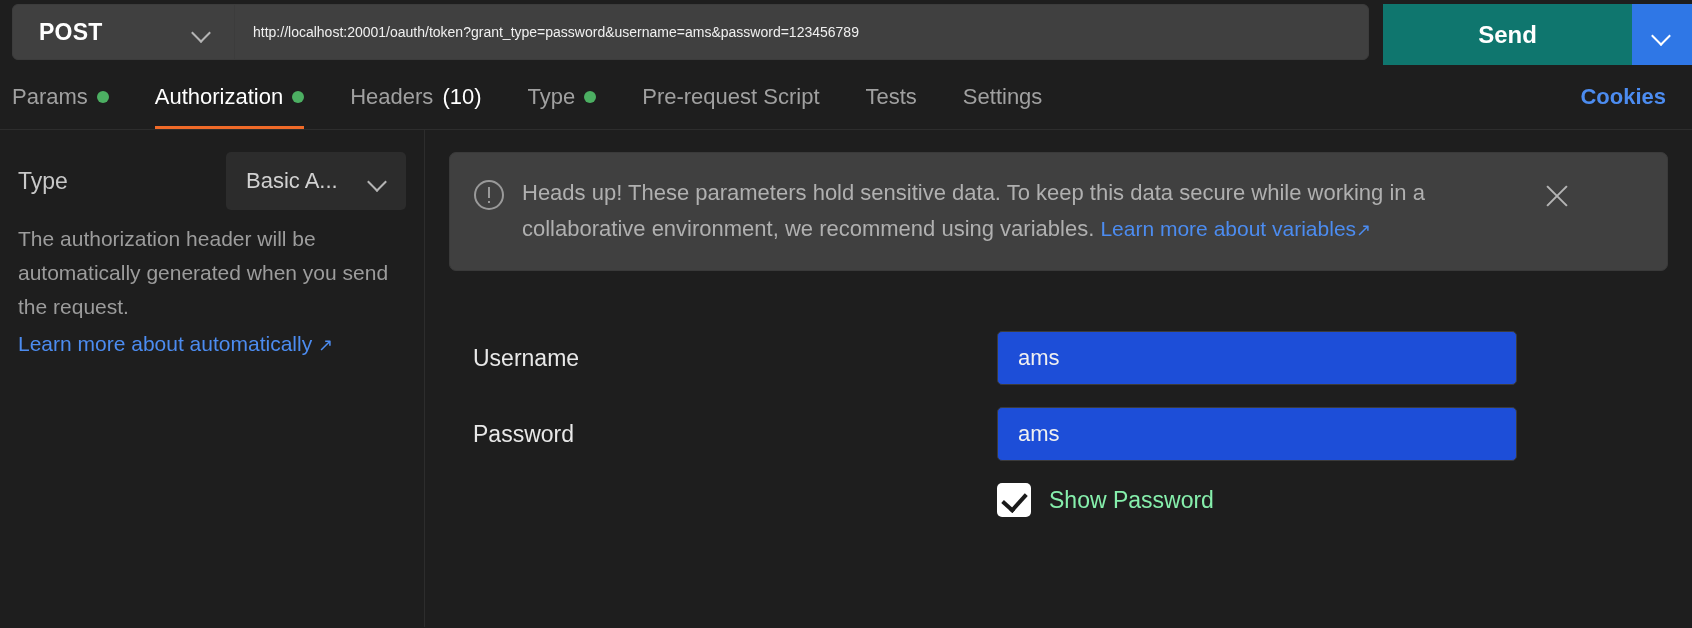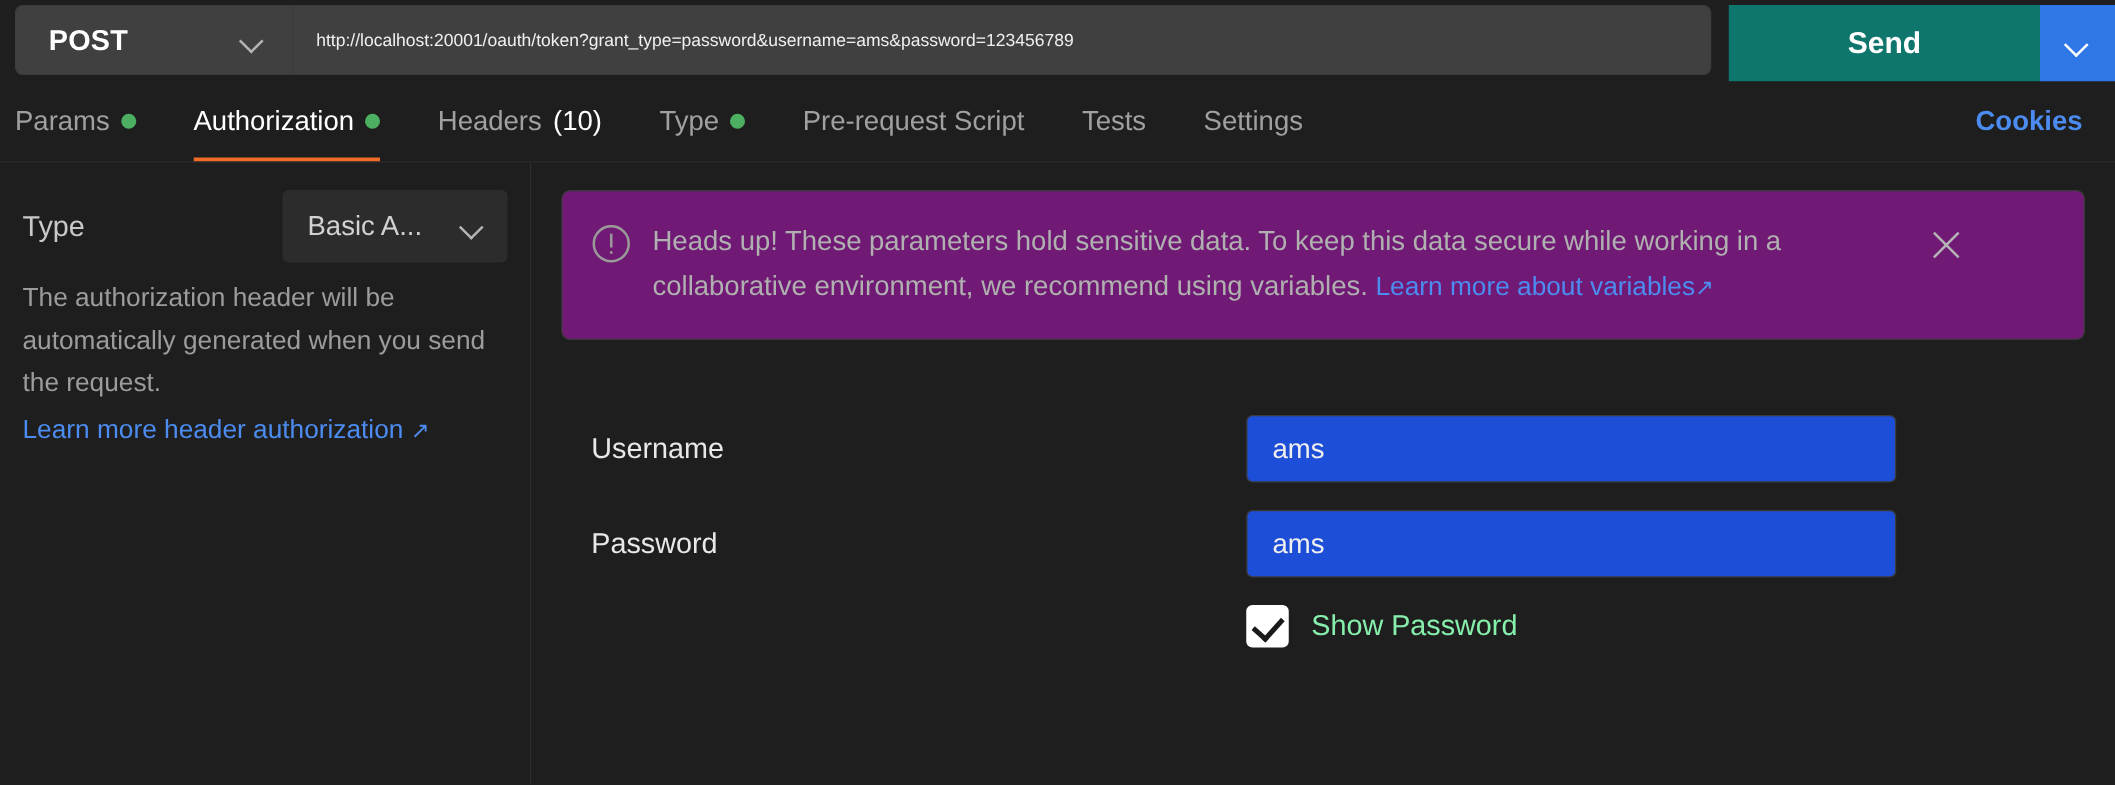--- a/index.html
+++ b/index.html
@@ -186,21 +186,21 @@
   .ext { font-size: 18px; }
 
   
   .right-pane { flex: 1 1 auto; padding: 22px 24px 0 24px; position: relative; }
   .banner {
     display: flex;
     align-items: flex-start;
     gap: 18px;
     border: 1px solid #3a3a3a;
     border-radius: 7px;
-    background: #701a75;
+    background: #404040;
     padding: 22px 20px 24px 24px;
     margin-bottom: 60px;
   }
   .warn-icon {
     flex: 0 0 auto;
     width: 30px; height: 30px;
     border: 2px solid #9a9a9a;
     border-radius: 50%;
     position: relative;
     margin-top: 5px;
@@ -351,21 +351,21 @@
   <div class="left-pane">
     <div class="type-row">
       <span class="type-label">Type</span>
       <div class="type-select">
         <span class="type-value">Basic A...</span>
         <span class="chev"></span>
       </div>
     </div>
     <div class="helper-text">The authorization header will be automatically generated when you send the request.</div>
     <div class="link">
-      <span>Learn more header authorization</span>
+      <span>Learn more about automatically</span>
       <span class="ext">↗</span>
     </div>
   </div>
 
   <div class="right-pane">
 
     <div class="banner">
       <span class="warn-icon"></span>
       <div class="banner-text">
         <span>Heads up! These parameters hold sensitive data. To keep this data secure while working in a collaborative environment, we recommend using variables.</span>

